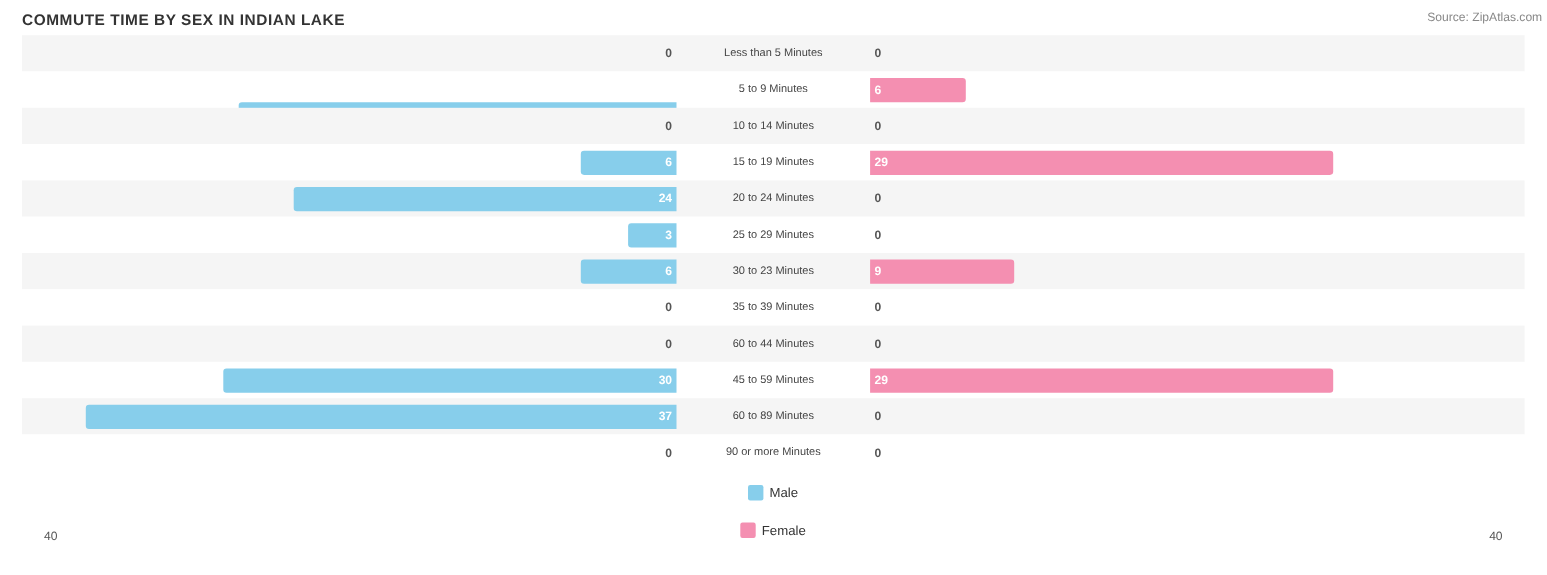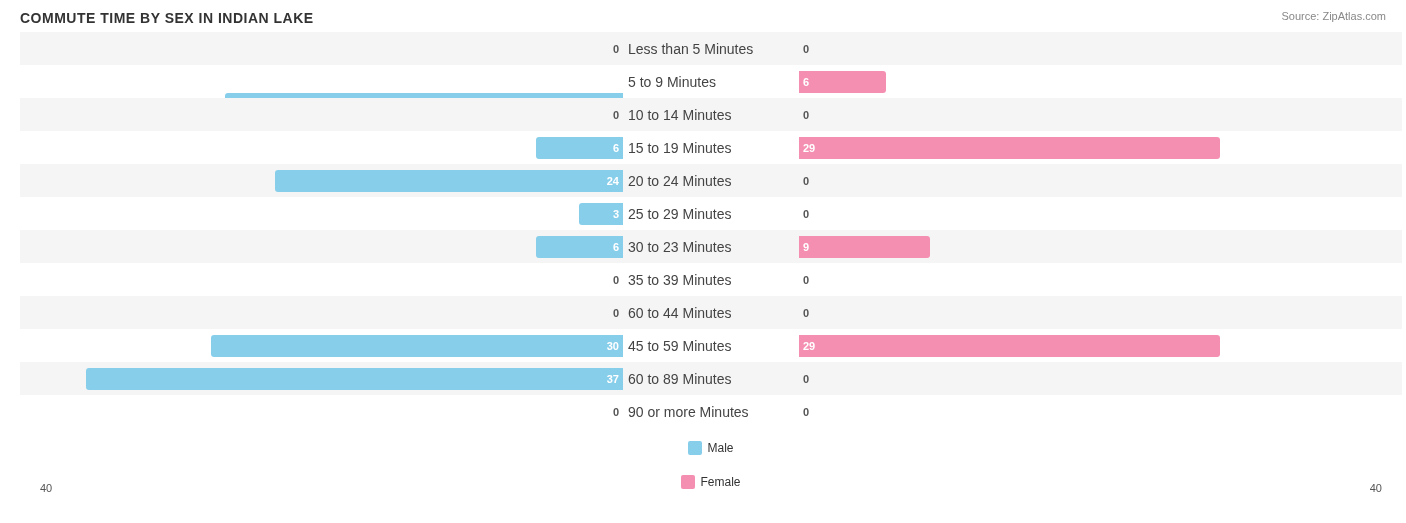--- a/index.html
+++ b/index.html
@@ -6,35 +6,35 @@
     body {
       font-family: Arial, sans-serif;
       background: #fff;
       width: 1406px;
       height: 523px;
       overflow: hidden;
     }
     .chart-container {
       width: 1406px;
       height: 523px;
-      padding: 10px 4px 40px 20px;
+      padding: 10px 20px 40px 20px;
       position: relative;
     }
     .chart-title {
       font-size: 14px;
       font-weight: bold;
       text-transform: uppercase;
       color: #333;
       letter-spacing: 0.5px;
       margin-bottom: 6px;
     }
     .source-text {
       position: absolute;
       top: 10px;
-      right: 20px;
+      right: 4px;
       font-size: 11px;
       color: #888;
     }
     .chart-area {
       width: 100%;
       height: calc(100% - 55px);
       position: relative;
     }
     .row {
       display: flex;
@@ -61,21 +61,22 @@
       width: 620px;
       display: flex;
       align-items: center;
       justify-content: flex-start;
       padding-left: 5px;
       height: 100%;
       position: relative;
     }
     .label-col {
       width: 166px;
-      font-size: 14px;
+      text-align: center;
+      font-size: 10px;
       color: #444;
       flex-shrink: 0;
       z-index: 2;
     }
     .bar-male {
       background: #87CEEB;
       height: 22px;
       border-radius: 3px 0 0 3px;
       display: flex;
       align-items: center;

